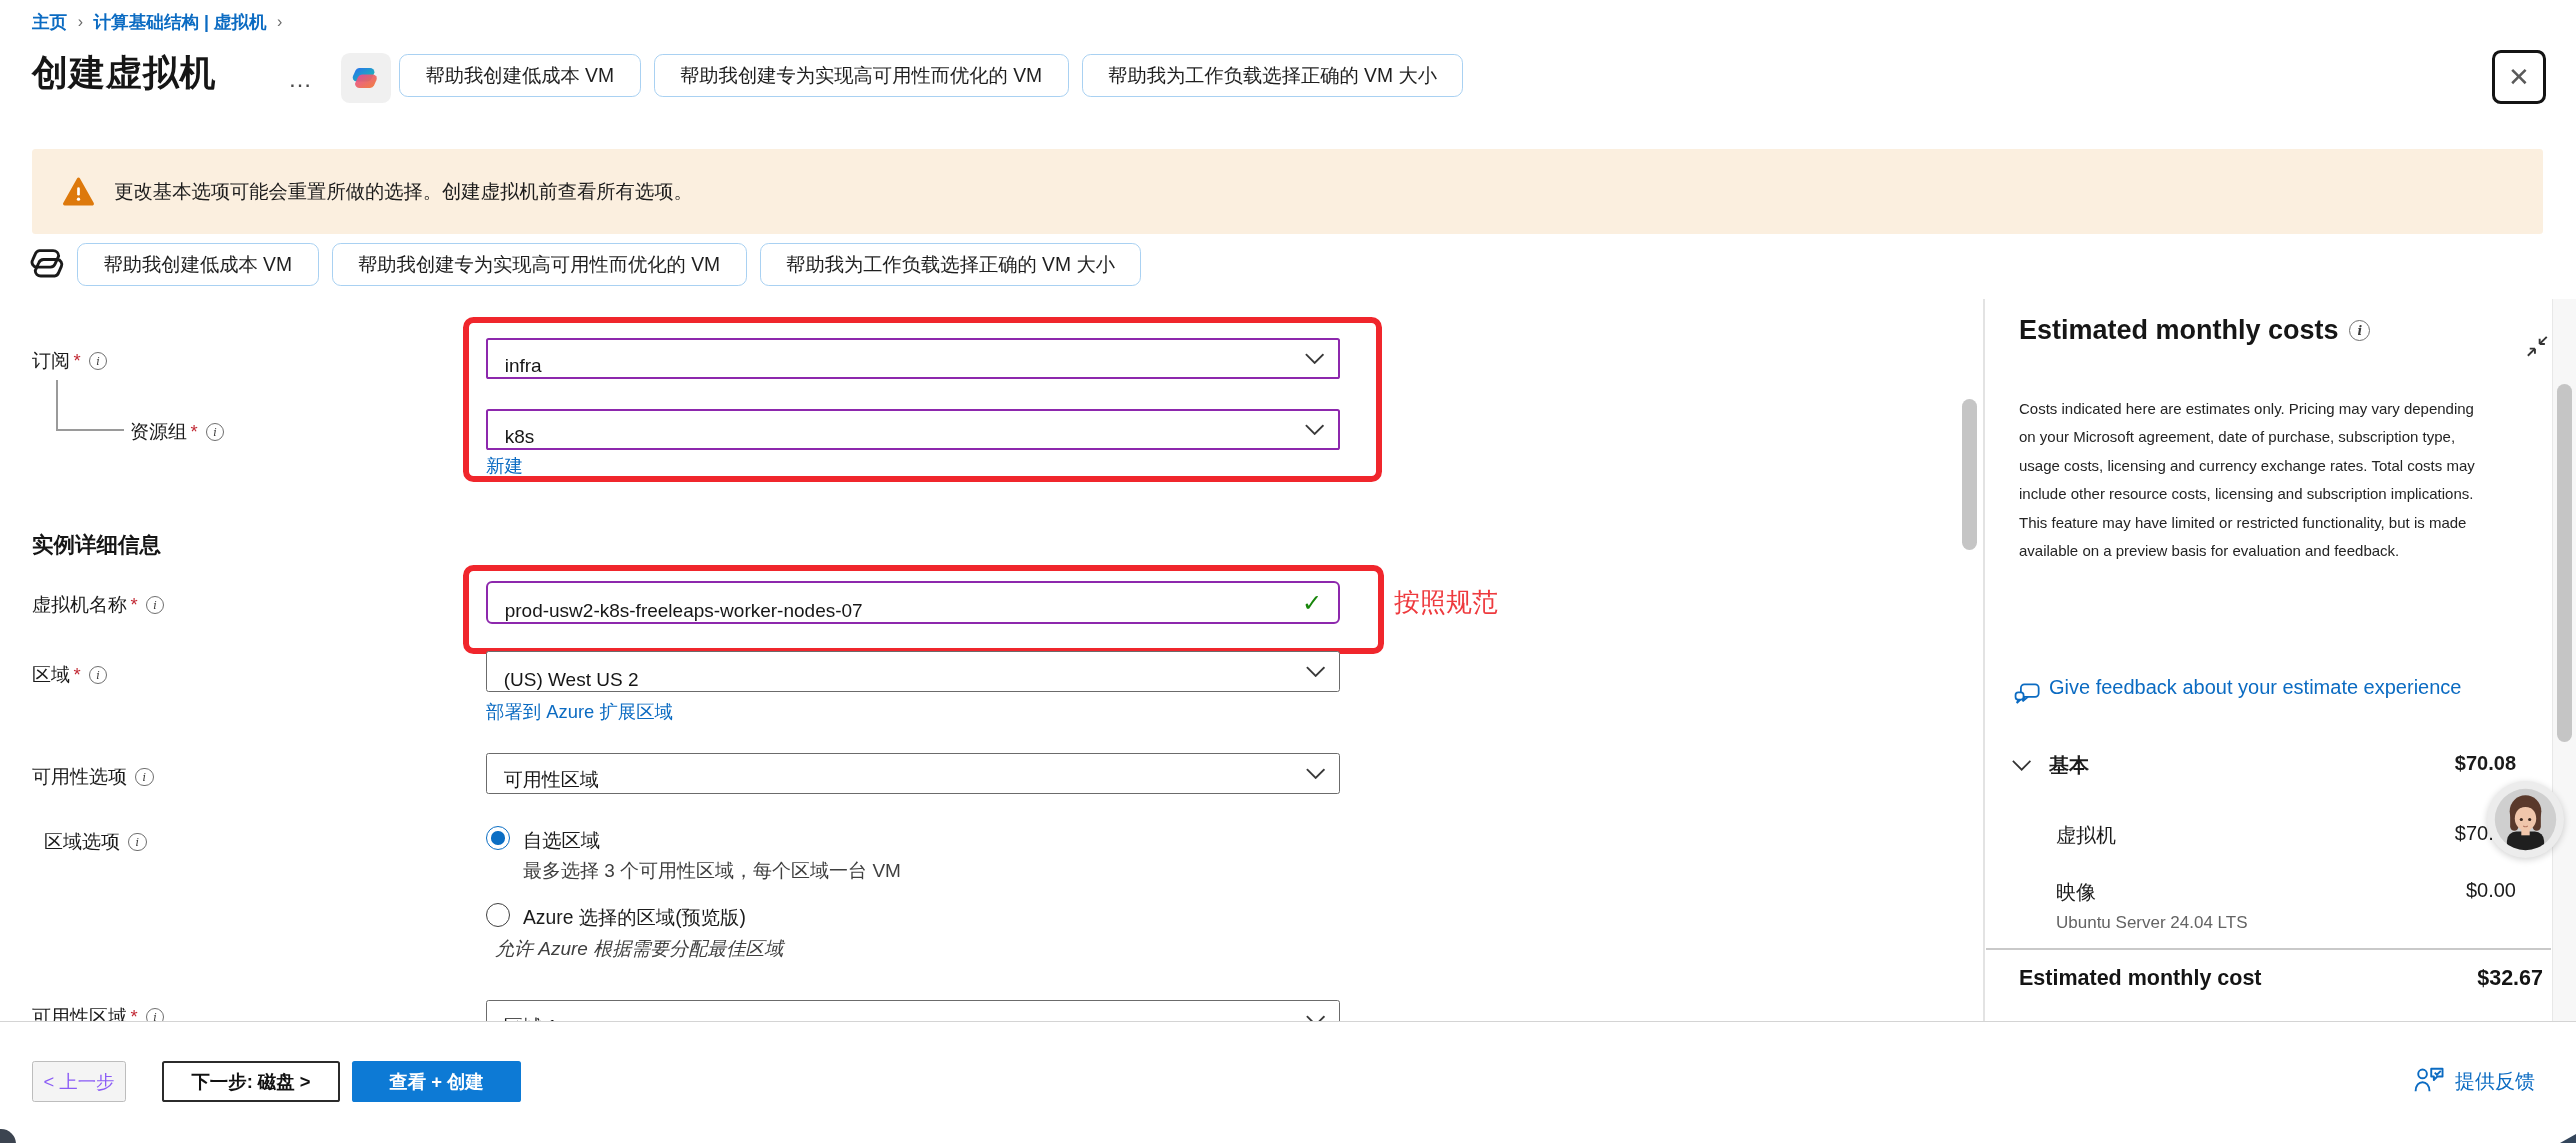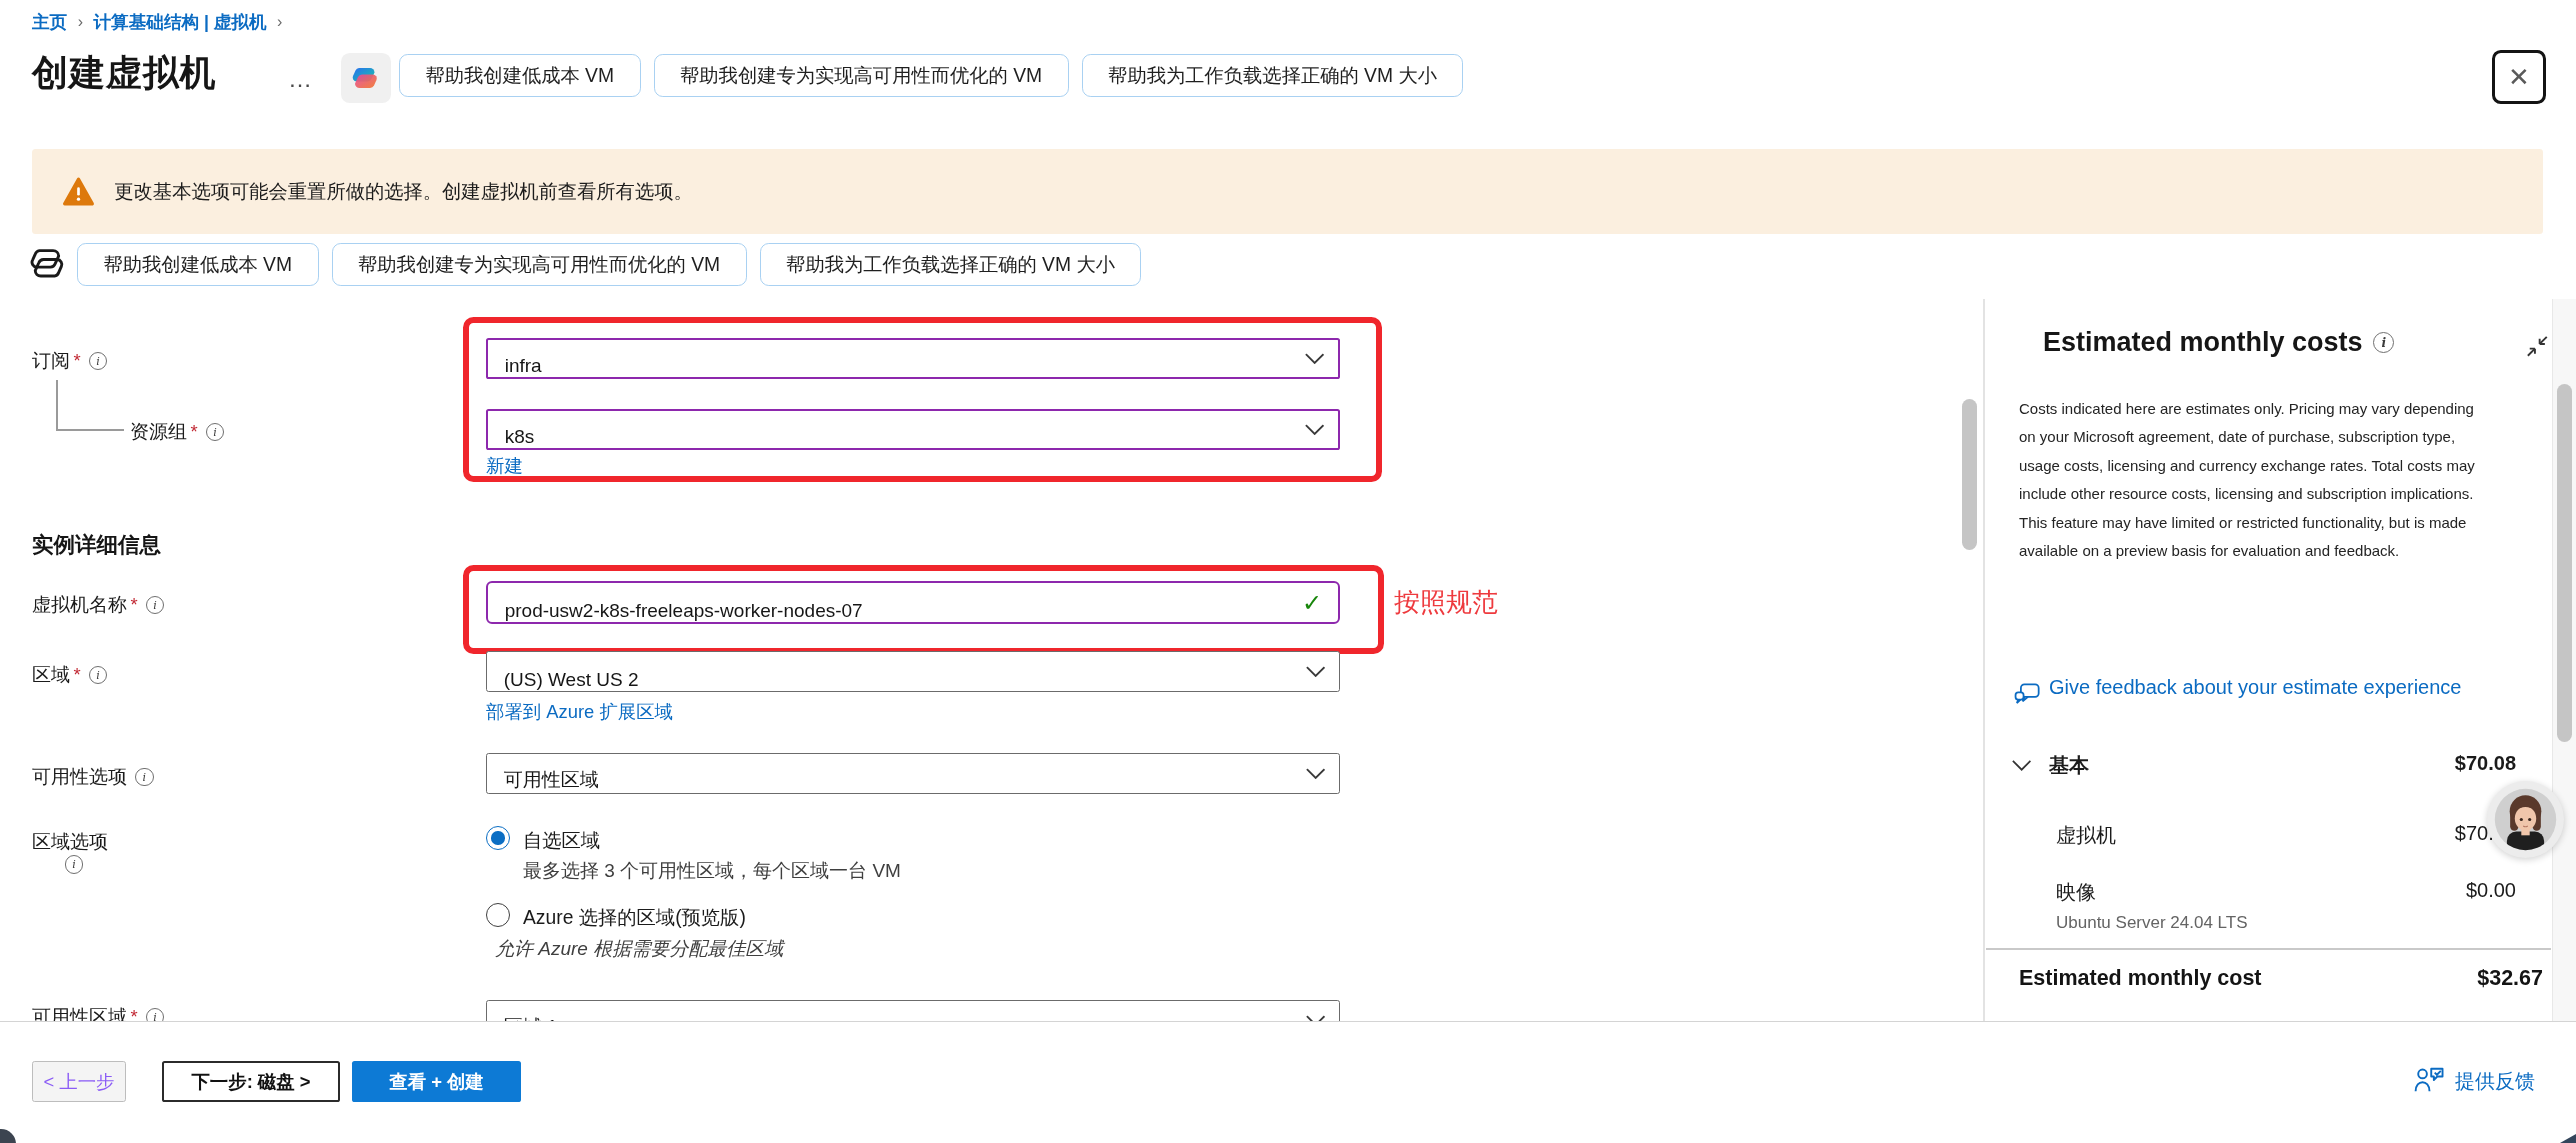--- a/index.html
+++ b/index.html
@@ -183,21 +183,21 @@
       <span>可用性选项</span>
       <span class="info">i</span>
     </div>
     <div class="abs field" style="top:753px;">
       <span>可用性区域</span>
       <svg class="chev" width="19.3" height="11.4" viewBox="0 0 22 13">
           <polyline points="1,1 11,11 21,1" fill="none" stroke="#3a3a3a" stroke-width="2.1"></polyline>
         </svg>
     </div>
 
-    <div class="abs flabel" style="left:32px;top:829px;flex-direction:column;">
+    <div class="abs flabel" style="left:44px;top:829px;">
       <span>区域选项</span>
       <span class="info">i</span>
     </div>
     <div class="abs radio on" style="left:486px;top:826px;"></div>
     <div class="abs rlabel" style="left:523px;top:827px;">自选区域</div>
     <div class="abs rdesc" style="left:523px;top:858px;">最多选择 3 个可用性区域，每个区域一台 VM</div>
     <div class="abs radio off" style="left:486px;top:903px;"></div>
     <div class="abs rlabel" style="left:523px;top:904px;">Azure 选择的区域(预览版)</div>
     <div class="abs rdesc" style="left:495px;top:936px;font-style:italic;">允许 Azure 根据需要分配最佳区域</div>
 
@@ -210,21 +210,21 @@
       <span>区域 1</span>
       <svg class="chev" width="19.3" height="11.4" viewBox="0 0 22 13">
           <polyline points="1,1 11,11 21,1" fill="none" stroke="#3a3a3a" stroke-width="2.1"></polyline>
         </svg>
     </div>
 
     <div class="abs thumb" style="left:1962px;top:399px;width:15px;height:151px;"></div>
 
     <div class="abs divider-v" style="left:1983px;top:299px;width:1.8px;height:723px;"></div>
 
-    <div class="abs cp-title" style="left:2019px;top:327px;margin-left:24px;">
+    <div class="abs cp-title" style="left:2019px;top:315px;">
       <span>Estimated monthly costs</span>
       <span class="info" style="width:19.3px;height:19.3px;font-size:12.3px;margin-left:10.5px;">i</span>
     </div>
     <svg class="abs" style="left:2525px;top:334px;" width="24.6" height="24.6" viewBox="0 0 26 26">
       <g fill="none" stroke="#333" stroke-width="2">
         <path d="M23 3 L15.5 10.5"></path>
           <path d="M15.5 10.5 h5.5 M15.5 10.5 v-5.5"></path>
         <path d="M3 23 L10.5 15.5"></path>
           <path d="M10.5 15.5 h-5.5 M10.5 15.5 v5.5"></path>
       </g>

